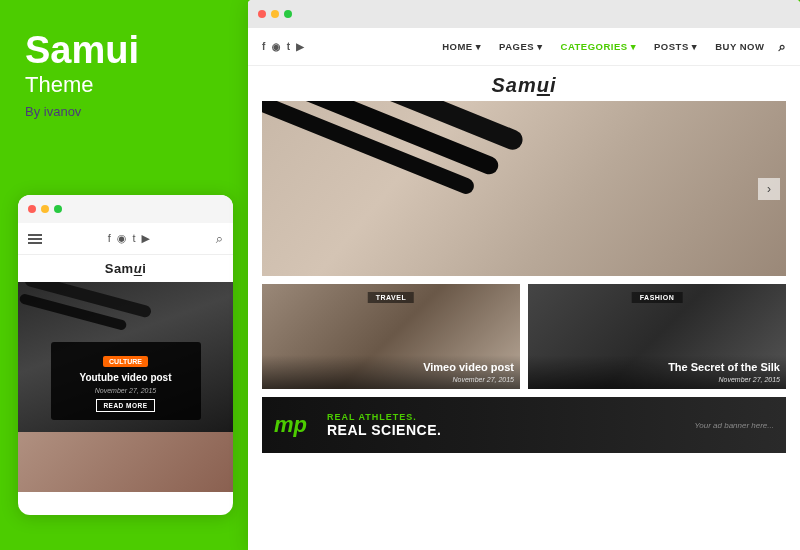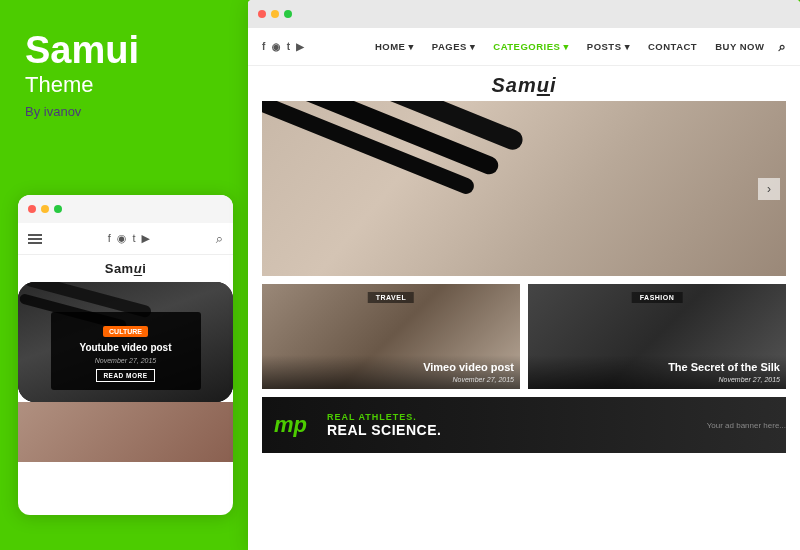--- a/index.html
+++ b/index.html
@@ -100,24 +100,23 @@
       padding: 6px 0;
       background: #fff;
     }
 
     .mockup-logo span {
       font-style: italic;
     }
 
     .mockup-hero {
       position: relative;
-      height: 120px;
+      height: 150px;
       background: linear-gradient(135deg, #2a2a2a 0%, #555 100%);
       overflow: hidden;
-      border-radius: 17px;
     }
 
     .mockup-hero-img {
       width: 100%;
       height: 100%;
       background: linear-gradient(180deg, #3a3030 0%, #1a1a1a 100%);
       position: relative;
     }
 
     .mockup-card {
@@ -392,22 +391,24 @@
     .ad-text-line2 {
       font-size: 14px;
       font-weight: 700;
       color: #fff;
       letter-spacing: 0.5px;
       text-transform: uppercase;
     }
 
     .ad-right {
       margin-left: auto;
+      padding-right: 12px;
       font-size: 8px;
       color: #888;
+      font-style: italic;
     }
 
     
     .hamburger {
       display: flex;
       flex-direction: column;
       gap: 2px;
       cursor: pointer;
     }
     .hamburger span {
@@ -497,21 +498,20 @@
     <div class="nav-social">
       <span style="font-size:10px;color:#555;cursor:pointer;">f</span>
       <span style="font-size:10px;color:#555;cursor:pointer;">◉</span>
       <span style="font-size:10px;color:#555;cursor:pointer;">t</span>
       <span style="font-size:10px;color:#555;cursor:pointer;">▶</span>
     </div>
     <div class="nav-item">HOME ▾</div>
     <div class="nav-item">PAGES ▾</div>
     <div class="nav-item active-categories" style="color:#4ccc00;">CATEGORIES ▾</div>
     <div class="nav-item">POSTS ▾</div>
-    <div class="nav-item">CONTACT</div>
     <div class="nav-item">BUY NOW</div>
     <span class="nav-search-icon">⌕</span>
   </div>
 
   <div class="site-logo-bar">
     Sam<span class="underline-u">u</span>i
   </div>
 
   <div class="main-hero">
     <div class="main-hero-bg">

